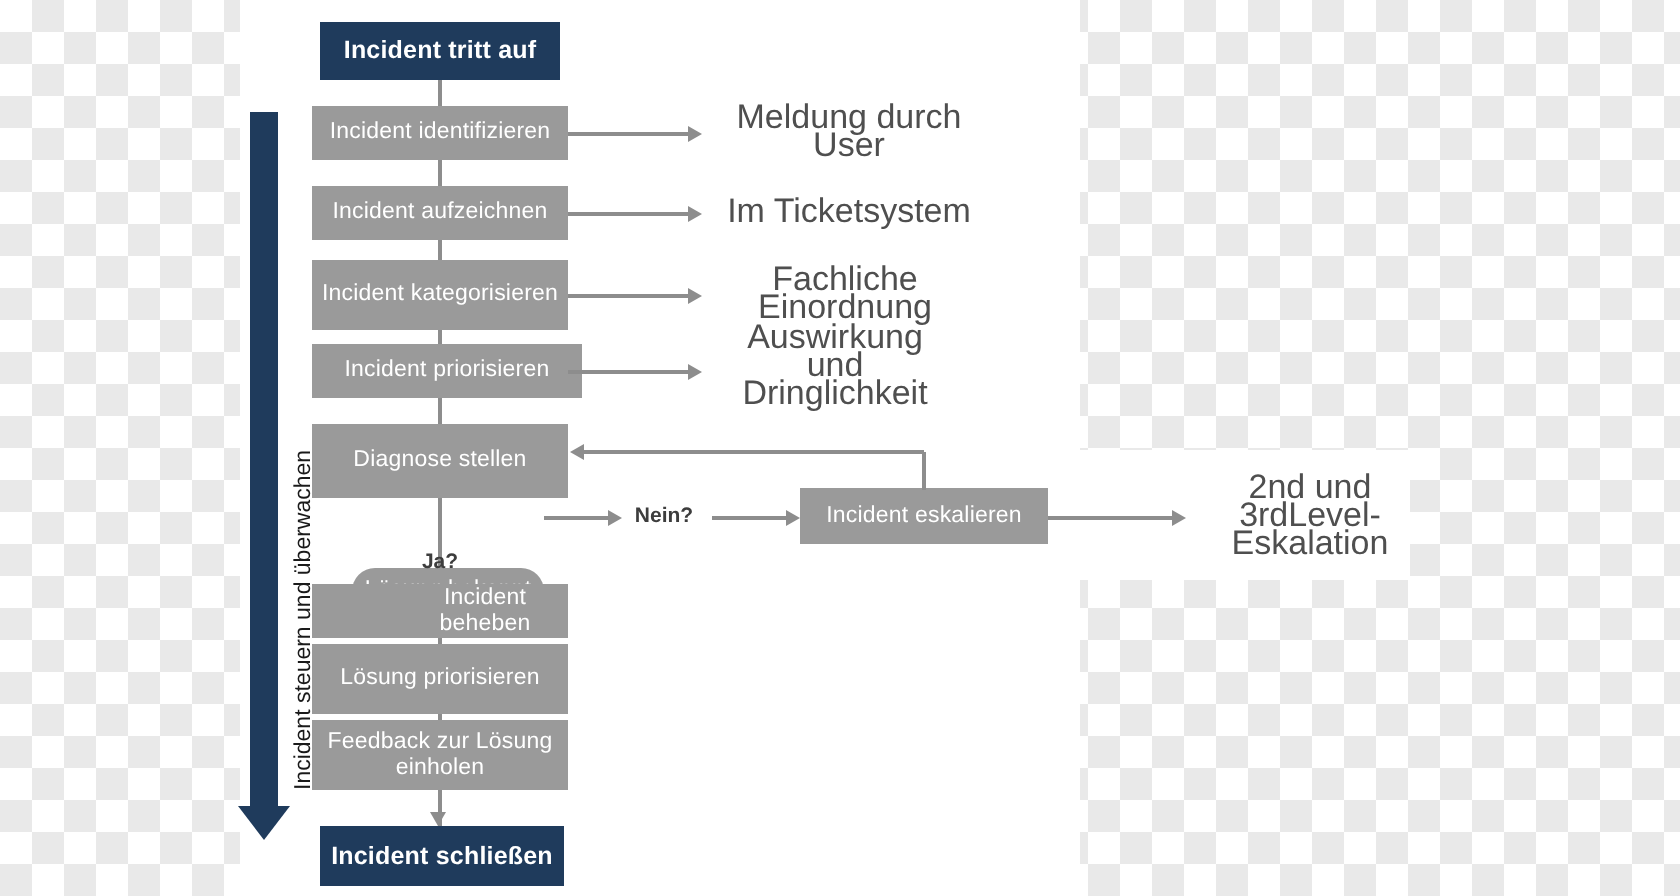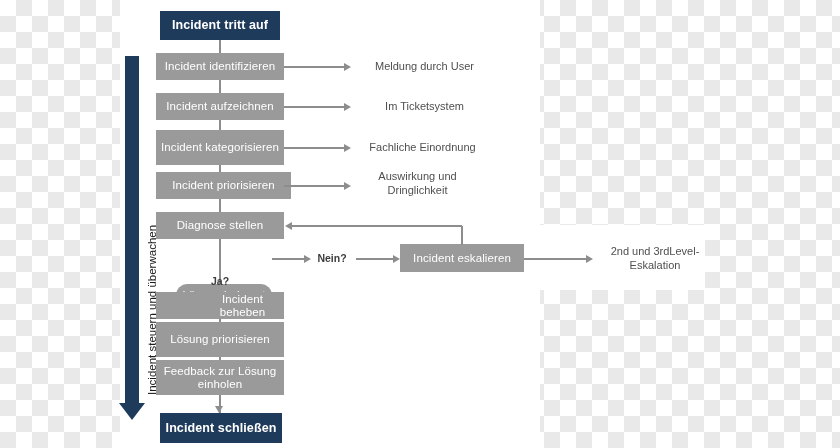--- a/index.html
+++ b/index.html
@@ -56,21 +56,21 @@
     font-weight: bold;
     font-size: 12.5px;
   }
   .node.oval {
     background: #9a9a9a;
     border-radius: 14px;
   }
   .label {
     position: absolute;
     color: #4f4f4f;
-    font-size: 11px;
+    font-size: 17px;
     line-height: 14px;
     text-align: center;
     box-sizing: border-box;
     display: flex;
     align-items: center;
     justify-content: center;
   }
   .label.small {
     font-size: 10.5px;
     font-weight: bold;
@@ -150,21 +150,21 @@
   <div class="node navy" style="left:160px; top:11px; width:120px; height:29px;">Incident tritt auf</div>
 
   <div class="node grey" style="left:156px; top:53px; width:128px; height:27px;">Incident identifizieren</div>
 
   <div class="node grey" style="left:156px; top:93px; width:128px; height:27px;text-align:right;">Incident aufzeichnen</div>
 
   <div class="node grey" style="left:156px; top:130px; width:128px; height:35px;">Incident kategorisieren</div>
 
   <div class="node grey" style="left:156px; top:172px; width:135px; height:27px;">Incident priorisieren</div>
 
-  <div class="node grey" style="left:156px; top:212px; width:128px; height:27px;">Diagnose stellen</div>
+  <div class="node grey" style="left:156px; top:212px; width:128px; height:37px;">Diagnose stellen</div>
 
   <div class="node oval" style="left:176px; top:247px; width:96px; height:23px;margin-top:37px;">Lösung bekannt</div>
 
   <div class="node grey" style="left:156px; top:292px; width:128px; height:27px;padding-left:45px;">Incident beheben</div>
 
   <div class="node grey" style="left:156px; top:322px; width:128px; height:35px;">Lösung priorisieren</div>
 
   <div class="node grey" style="left:156px; top:360px; width:128px; height:35px;">Feedback zur Lösung einholen</div>
 
   <div class="node navy" style="left:160px; top:413px; width:122px; height:30px;">Incident schließen</div>

